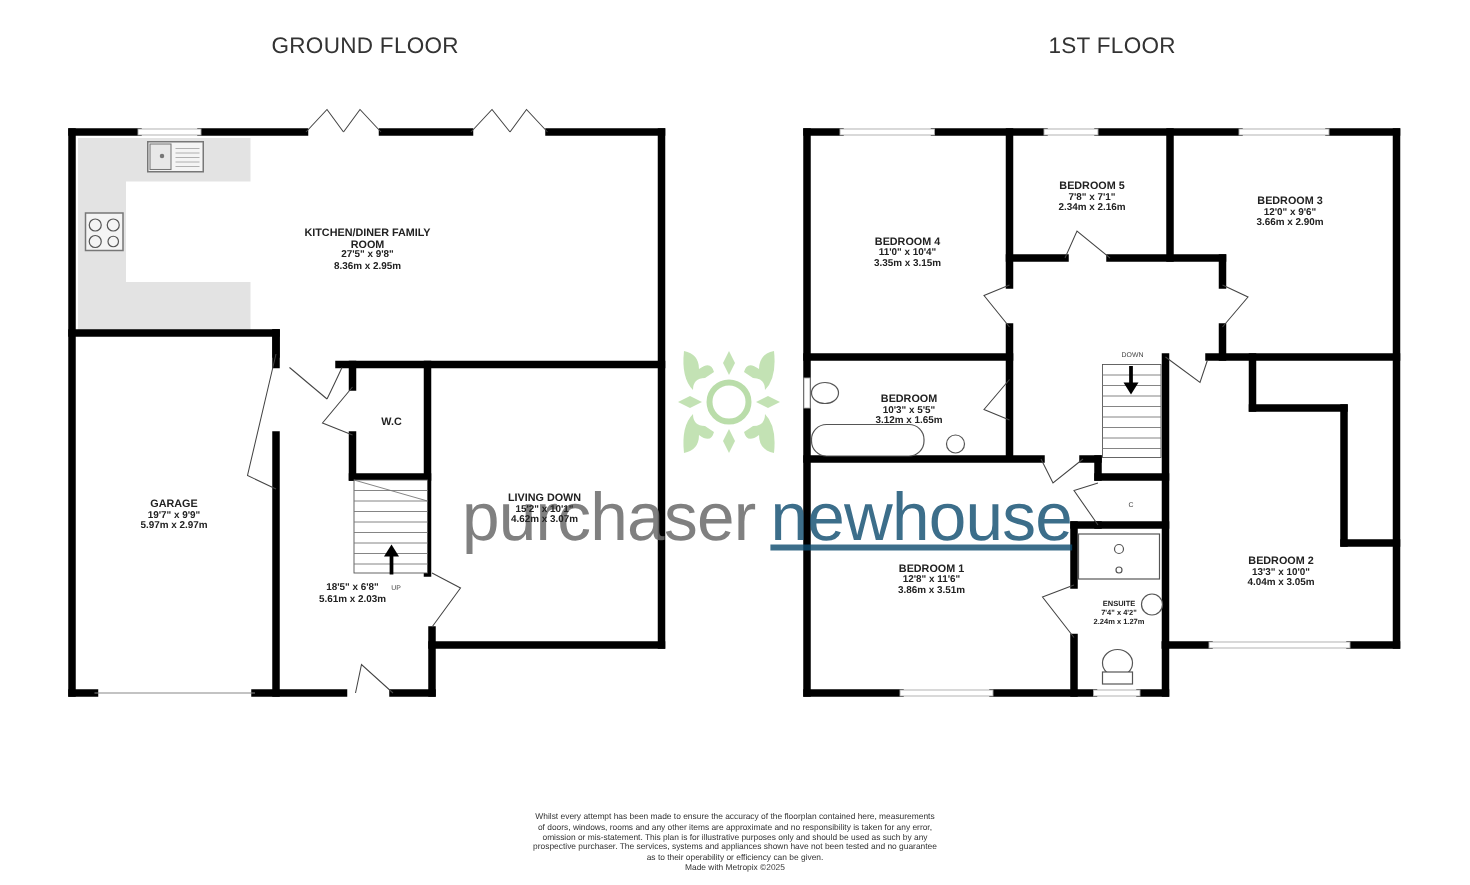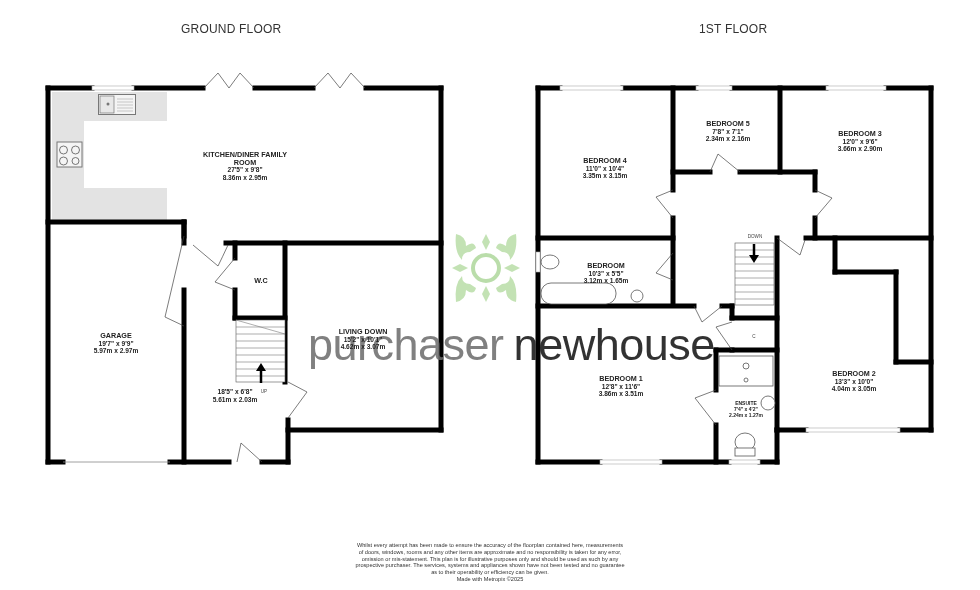--- a/index.html
+++ b/index.html
@@ -1,26 +1,26 @@
 <!DOCTYPE html>
 <html><head>
 <meta charset="utf-8">
 <style>
   html,body{margin:0;padding:0;background:#ffffff;}
   body{width:980px;height:590px;position:relative;overflow:hidden;font-family:"Liberation Sans",sans-serif;color:#222;}
-  .floor-title{position:absolute;top:22px;font-size:12px;letter-spacing:0.2px;color:#333;}
+  .floor-title{position:absolute;top:22px;font-size:15px;letter-spacing:0.2px;color:#333;}
   svg.plan{position:absolute;left:0;top:0;}
   .lbl{position:absolute;text-align:center;font-size:6.6px;line-height:7.6px;font-weight:bold;color:#222;transform:translateX(-50%);white-space:nowrap;}
   .lbl .nm{font-size:7.2px;}
   .lbl .dim{font-weight:bold;}
   .small{font-size:5px;line-height:5.8px;}
   .tiny{position:absolute;font-size:4.6px;color:#444;transform:translateX(-50%);}
   .watermark{position:absolute;left:308px;top:322px;font-size:45px;line-height:45px;letter-spacing:-0.5px;white-space:nowrap;}
   .watermark .w1{color:#6b6b6b;opacity:0.85;}
-  .watermark .w2{color:#000000;opacity:0.8;margin-left:10px;}
+  .watermark .w2{color:#0c4a6e;opacity:0.8;margin-left:10px;text-decoration:underline;}
   .logo{position:absolute;left:448px;top:230px;width:76px;height:76px;opacity:0.8;}
   .disclaimer{position:absolute;left:300px;top:542px;width:380px;text-align:center;font-size:5.6px;line-height:6.8px;color:#333;}
 </style>
 </head>
 <body>
 
 <div class="floor-title" style="left:181px;">GROUND FLOOR</div>
 <div class="floor-title" style="left:699px;">1ST FLOOR</div>
 
 <svg class="plan" width="980" height="590" viewBox="0 0 980 590">

